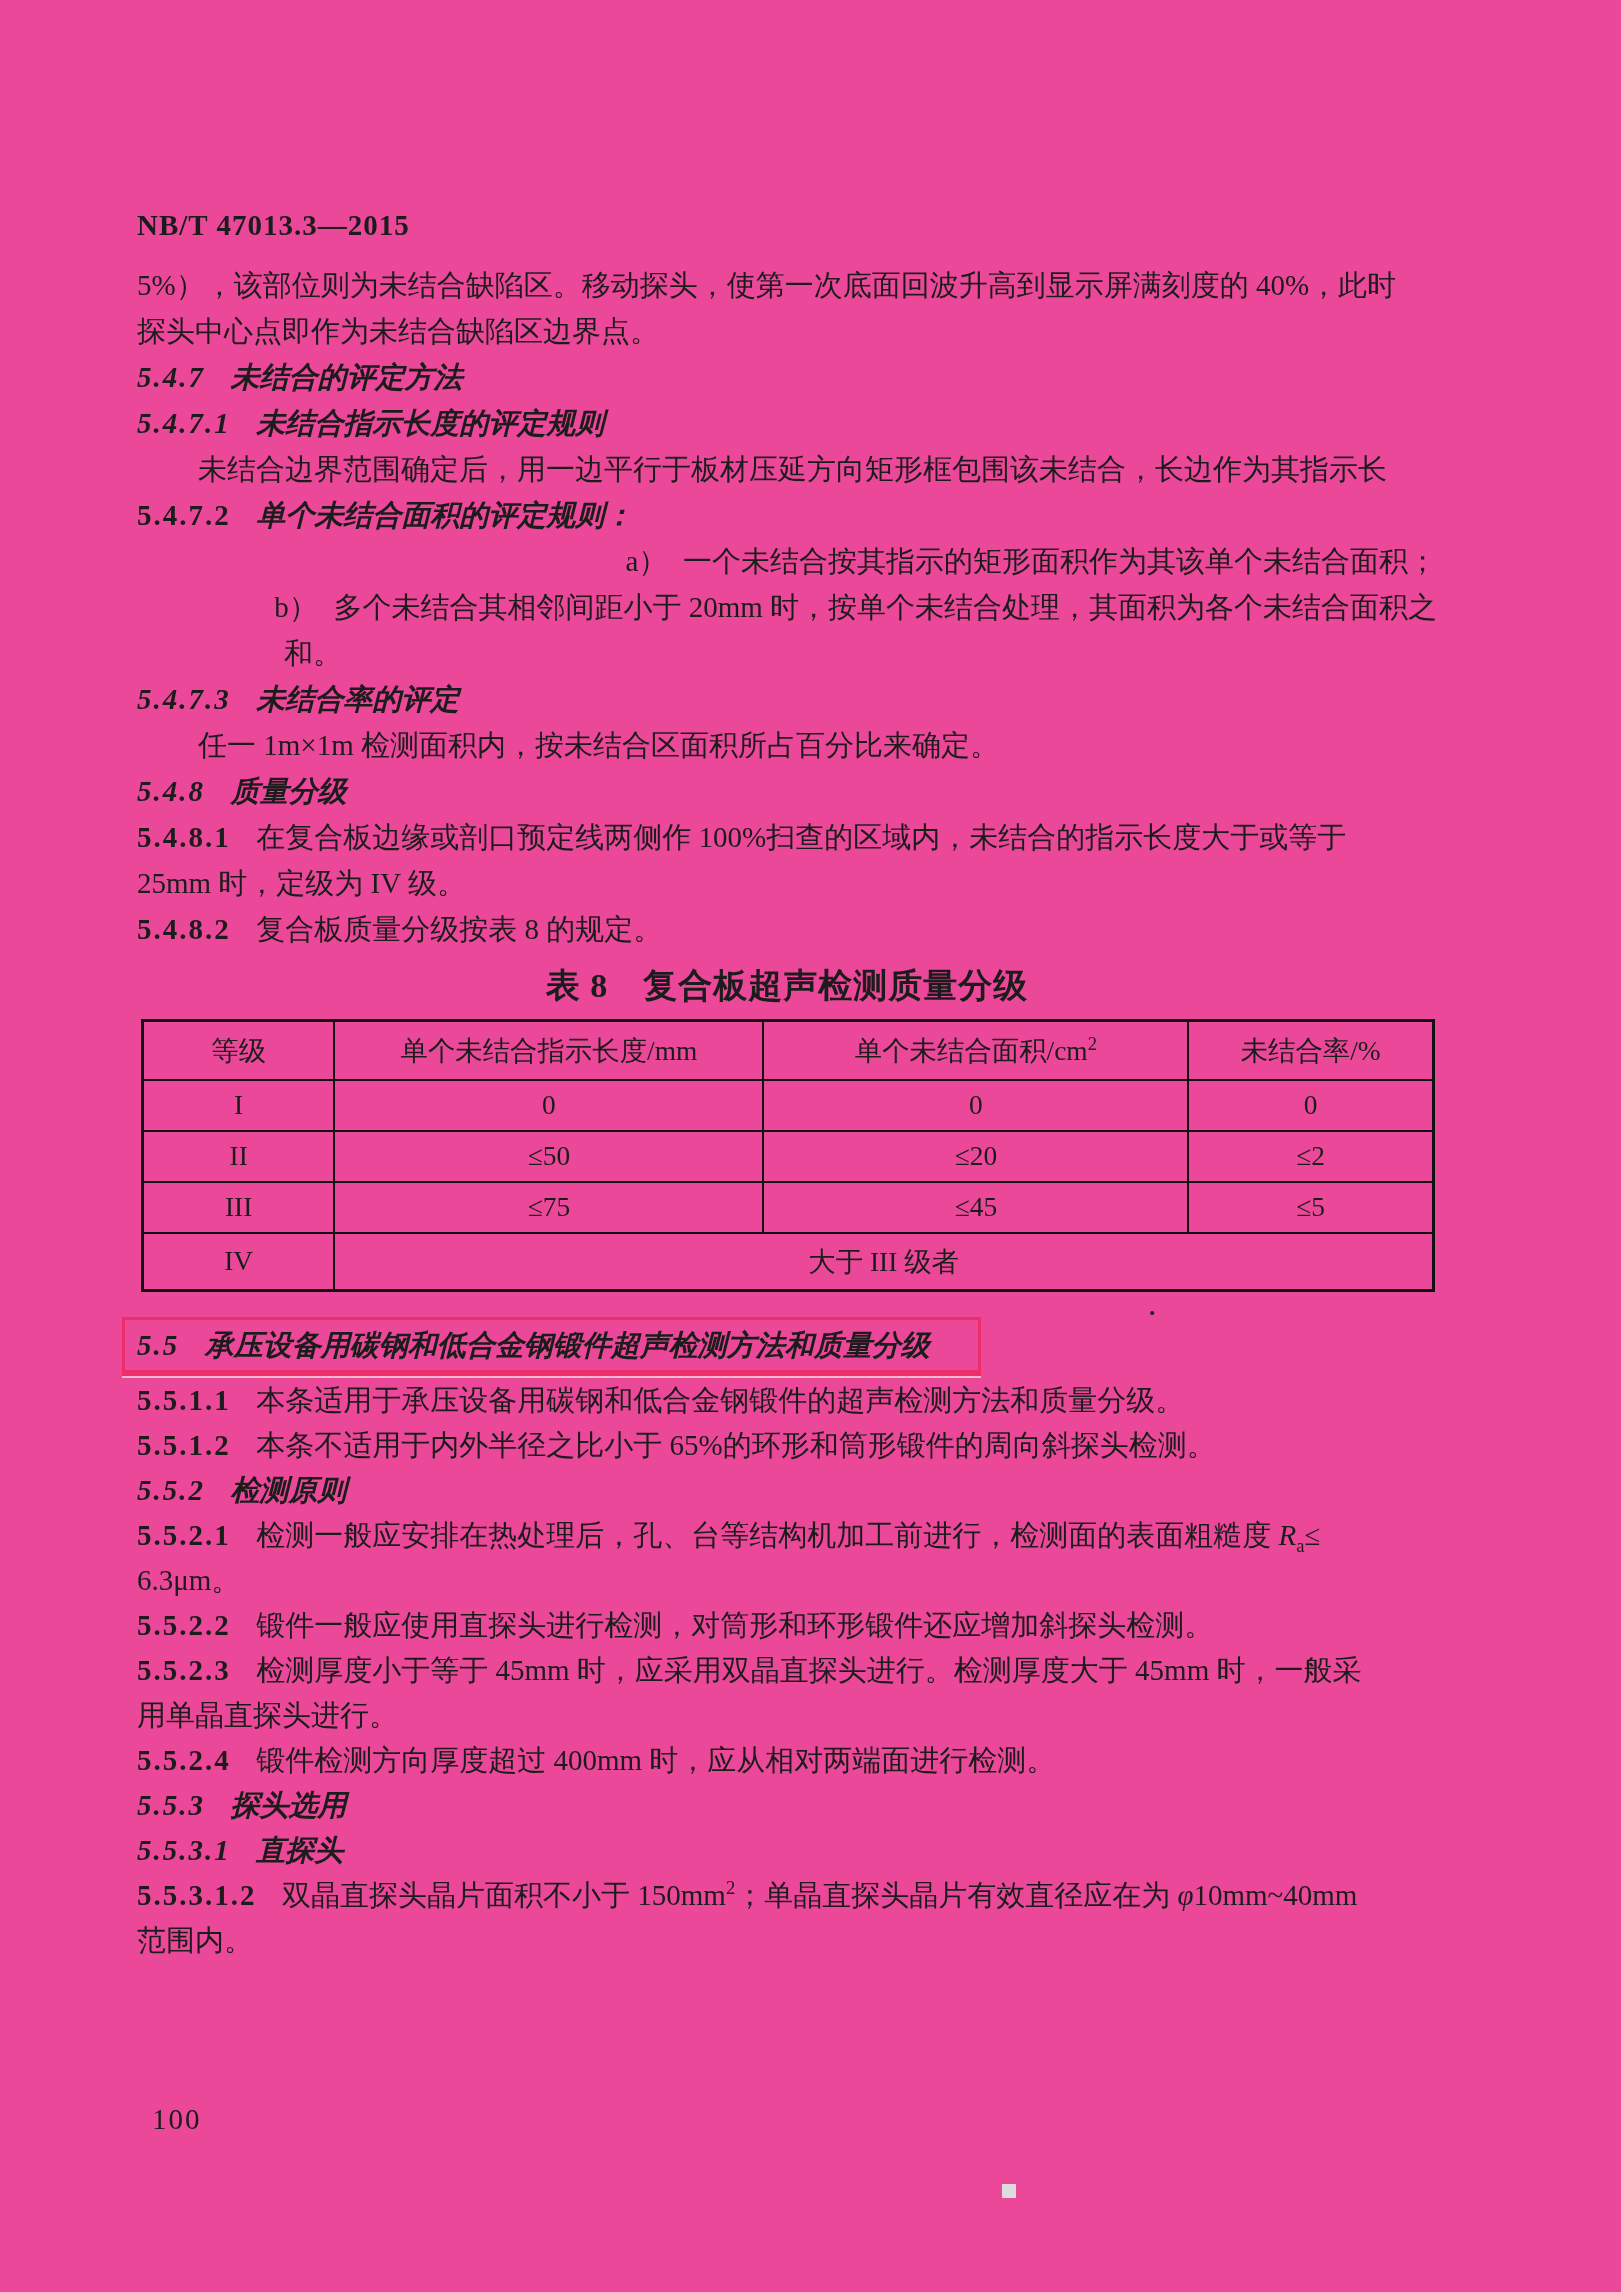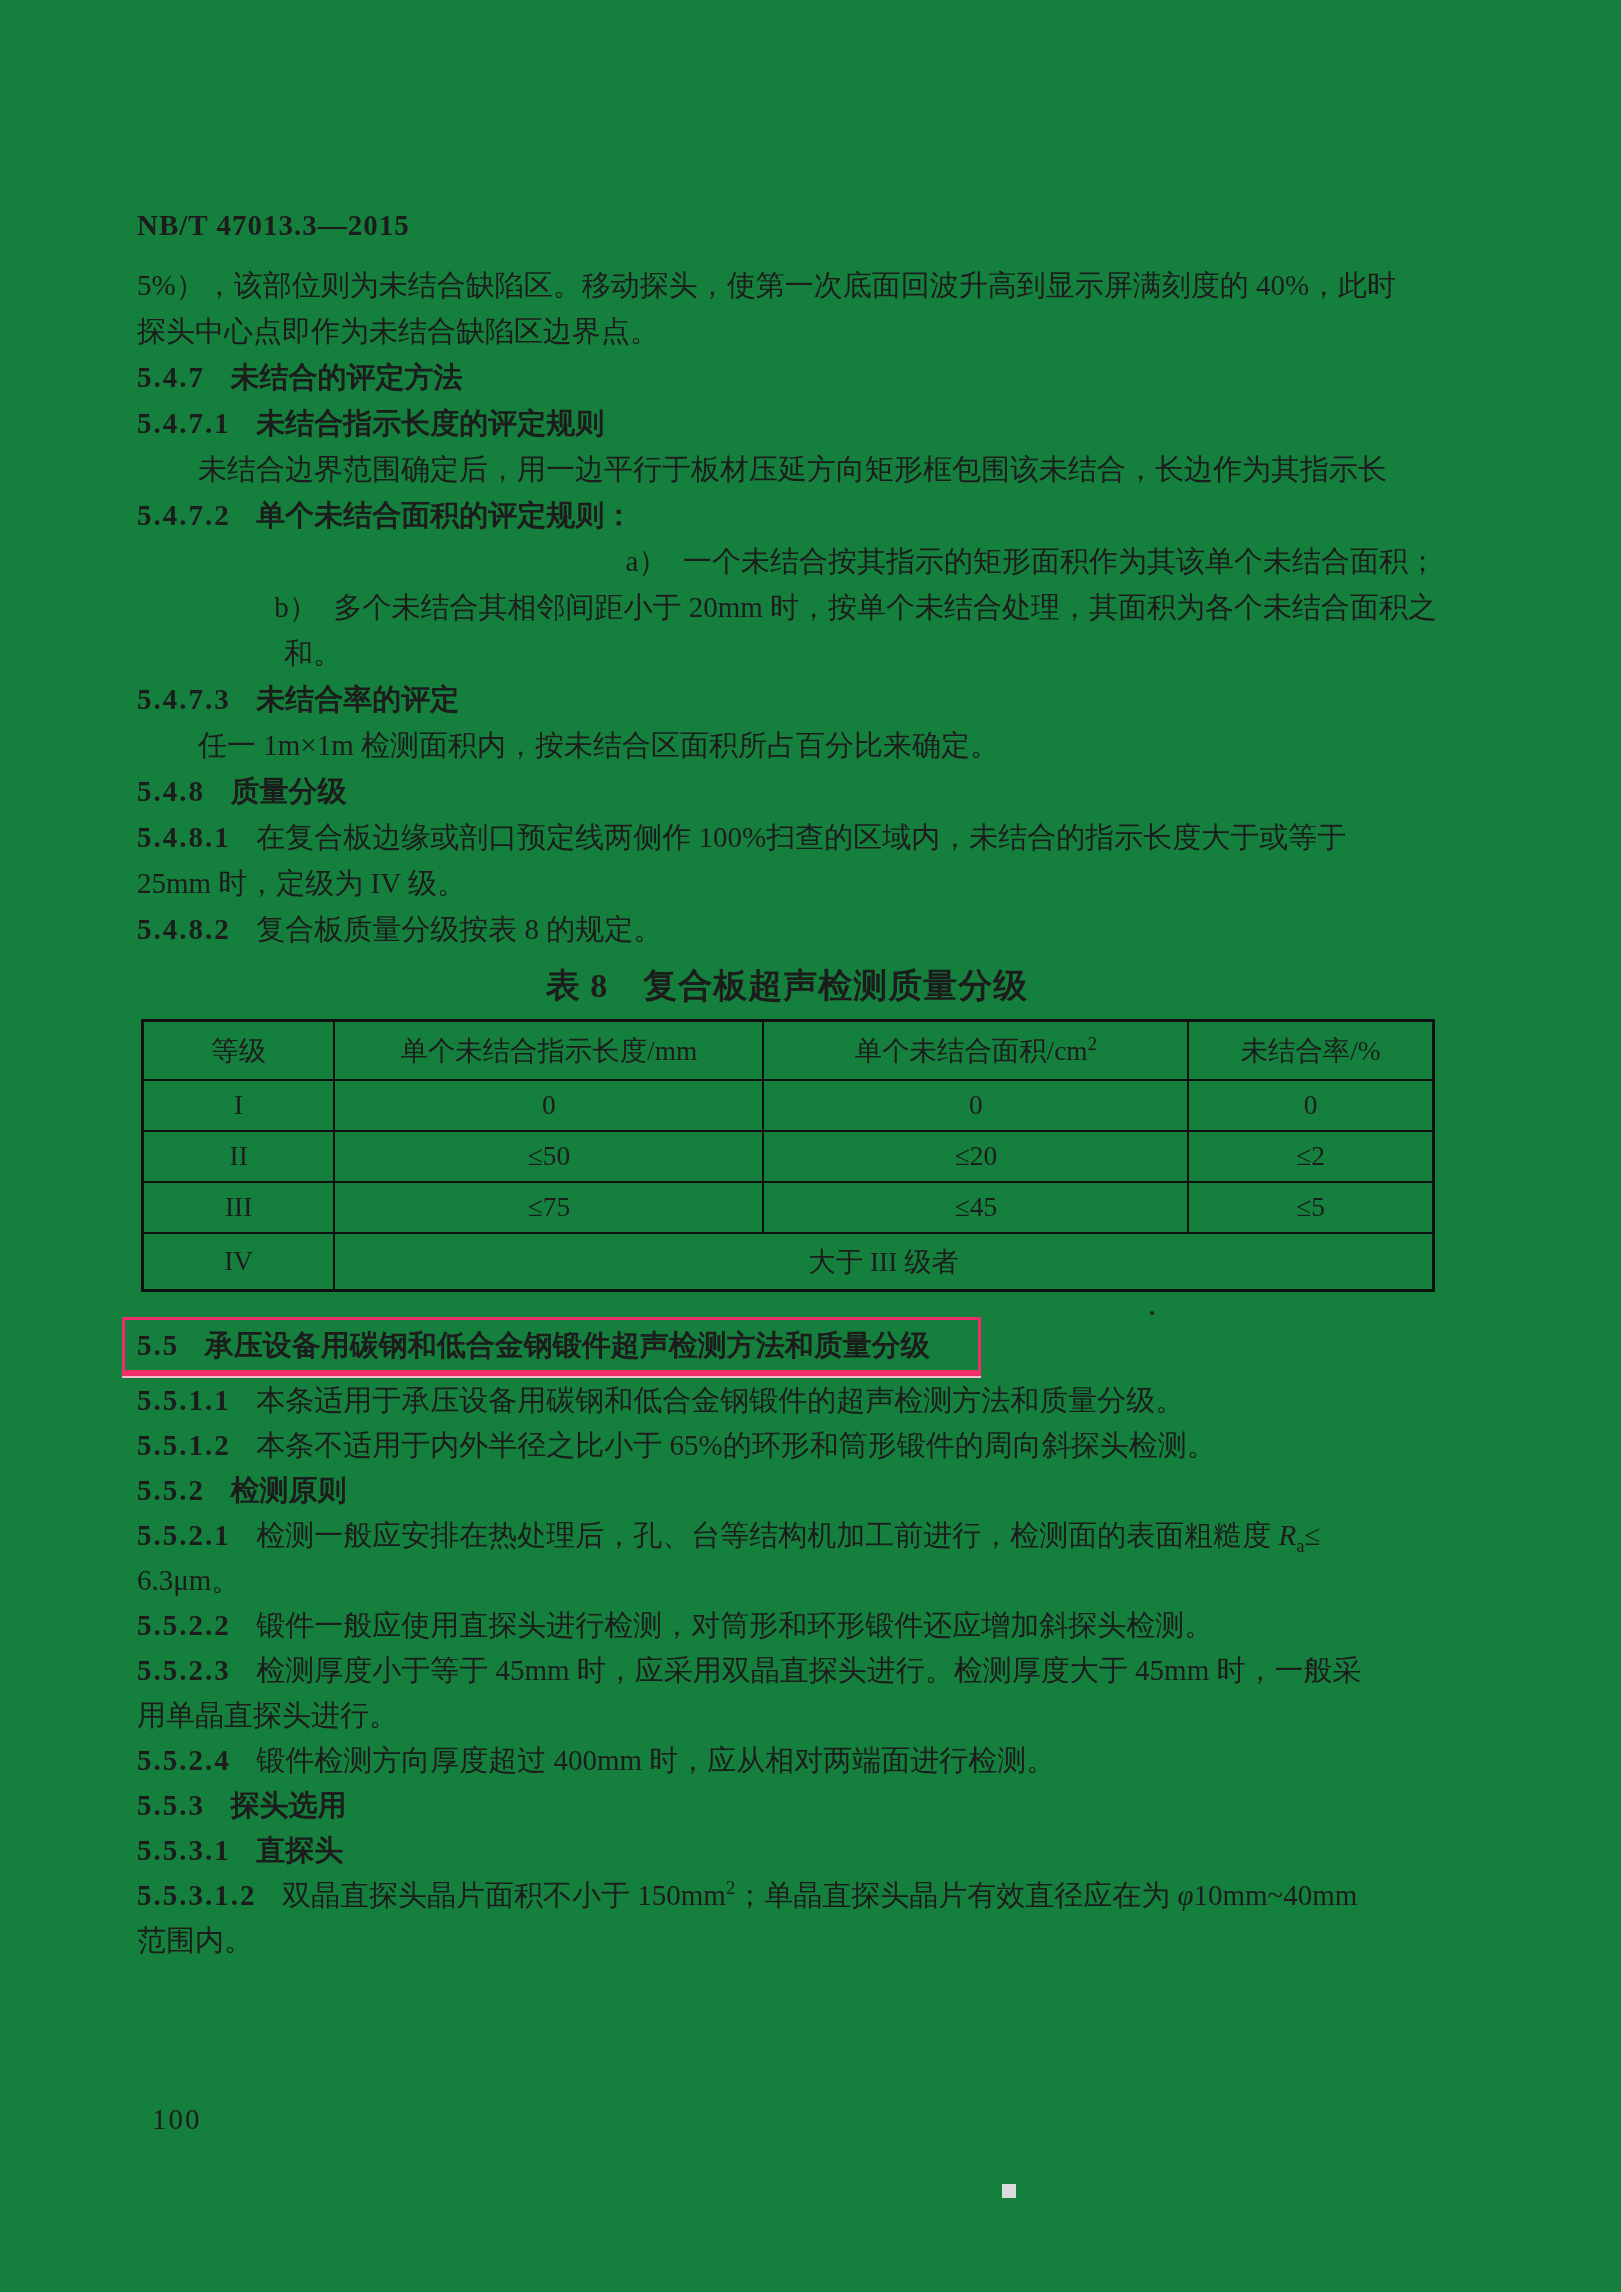--- a/index.html
+++ b/index.html
@@ -1,33 +1,33 @@
 <!DOCTYPE html>
 <html><head>
 <meta charset="utf-8">
 <style>
   html,body { margin:0; padding:0; background:#888; }
   .page {
     position:relative;
     width:1621px; height:2293px;
-    background:#15803d;
+    background:#ec4899;
     font-family:"Liberation Serif","DejaVu Serif",serif;
     color:#1c1c1c;
     overflow:hidden;
   }
   .content {
     position:absolute; left:137px; top:202px; width:1300px;
   }
   .line {
     font-size:29px; line-height:46px; white-space:nowrap;
   }
   .tight .line { line-height:45px; }
   .doc-header { font-weight:bold; letter-spacing:1px; margin-bottom:13.7px; }
   .num  { font-weight:bold; margin-right:25.5px; letter-spacing:2px; }
-  .head { font-weight:bold; }
+  .head { font-weight:bold;font-style:italic; }
   .ind  { padding-left:61px; }
   .ind-item { padding-left:65px;text-align:right; }
   .ind-cont { padding-left:147px; }
   .item-label { margin-right:15.7px; }
   sup.s { font-size:18.6px; vertical-align:super; line-height:0; }
   sub.s { font-size:18.6px; vertical-align:sub; line-height:0; }
   .it { font-style:italic; }
   
   .tbl-title { text-align:center; font-weight:bold; font-size:34px; line-height:46px; margin-top:11.8px; letter-spacing:1px; }
   table.grade {

